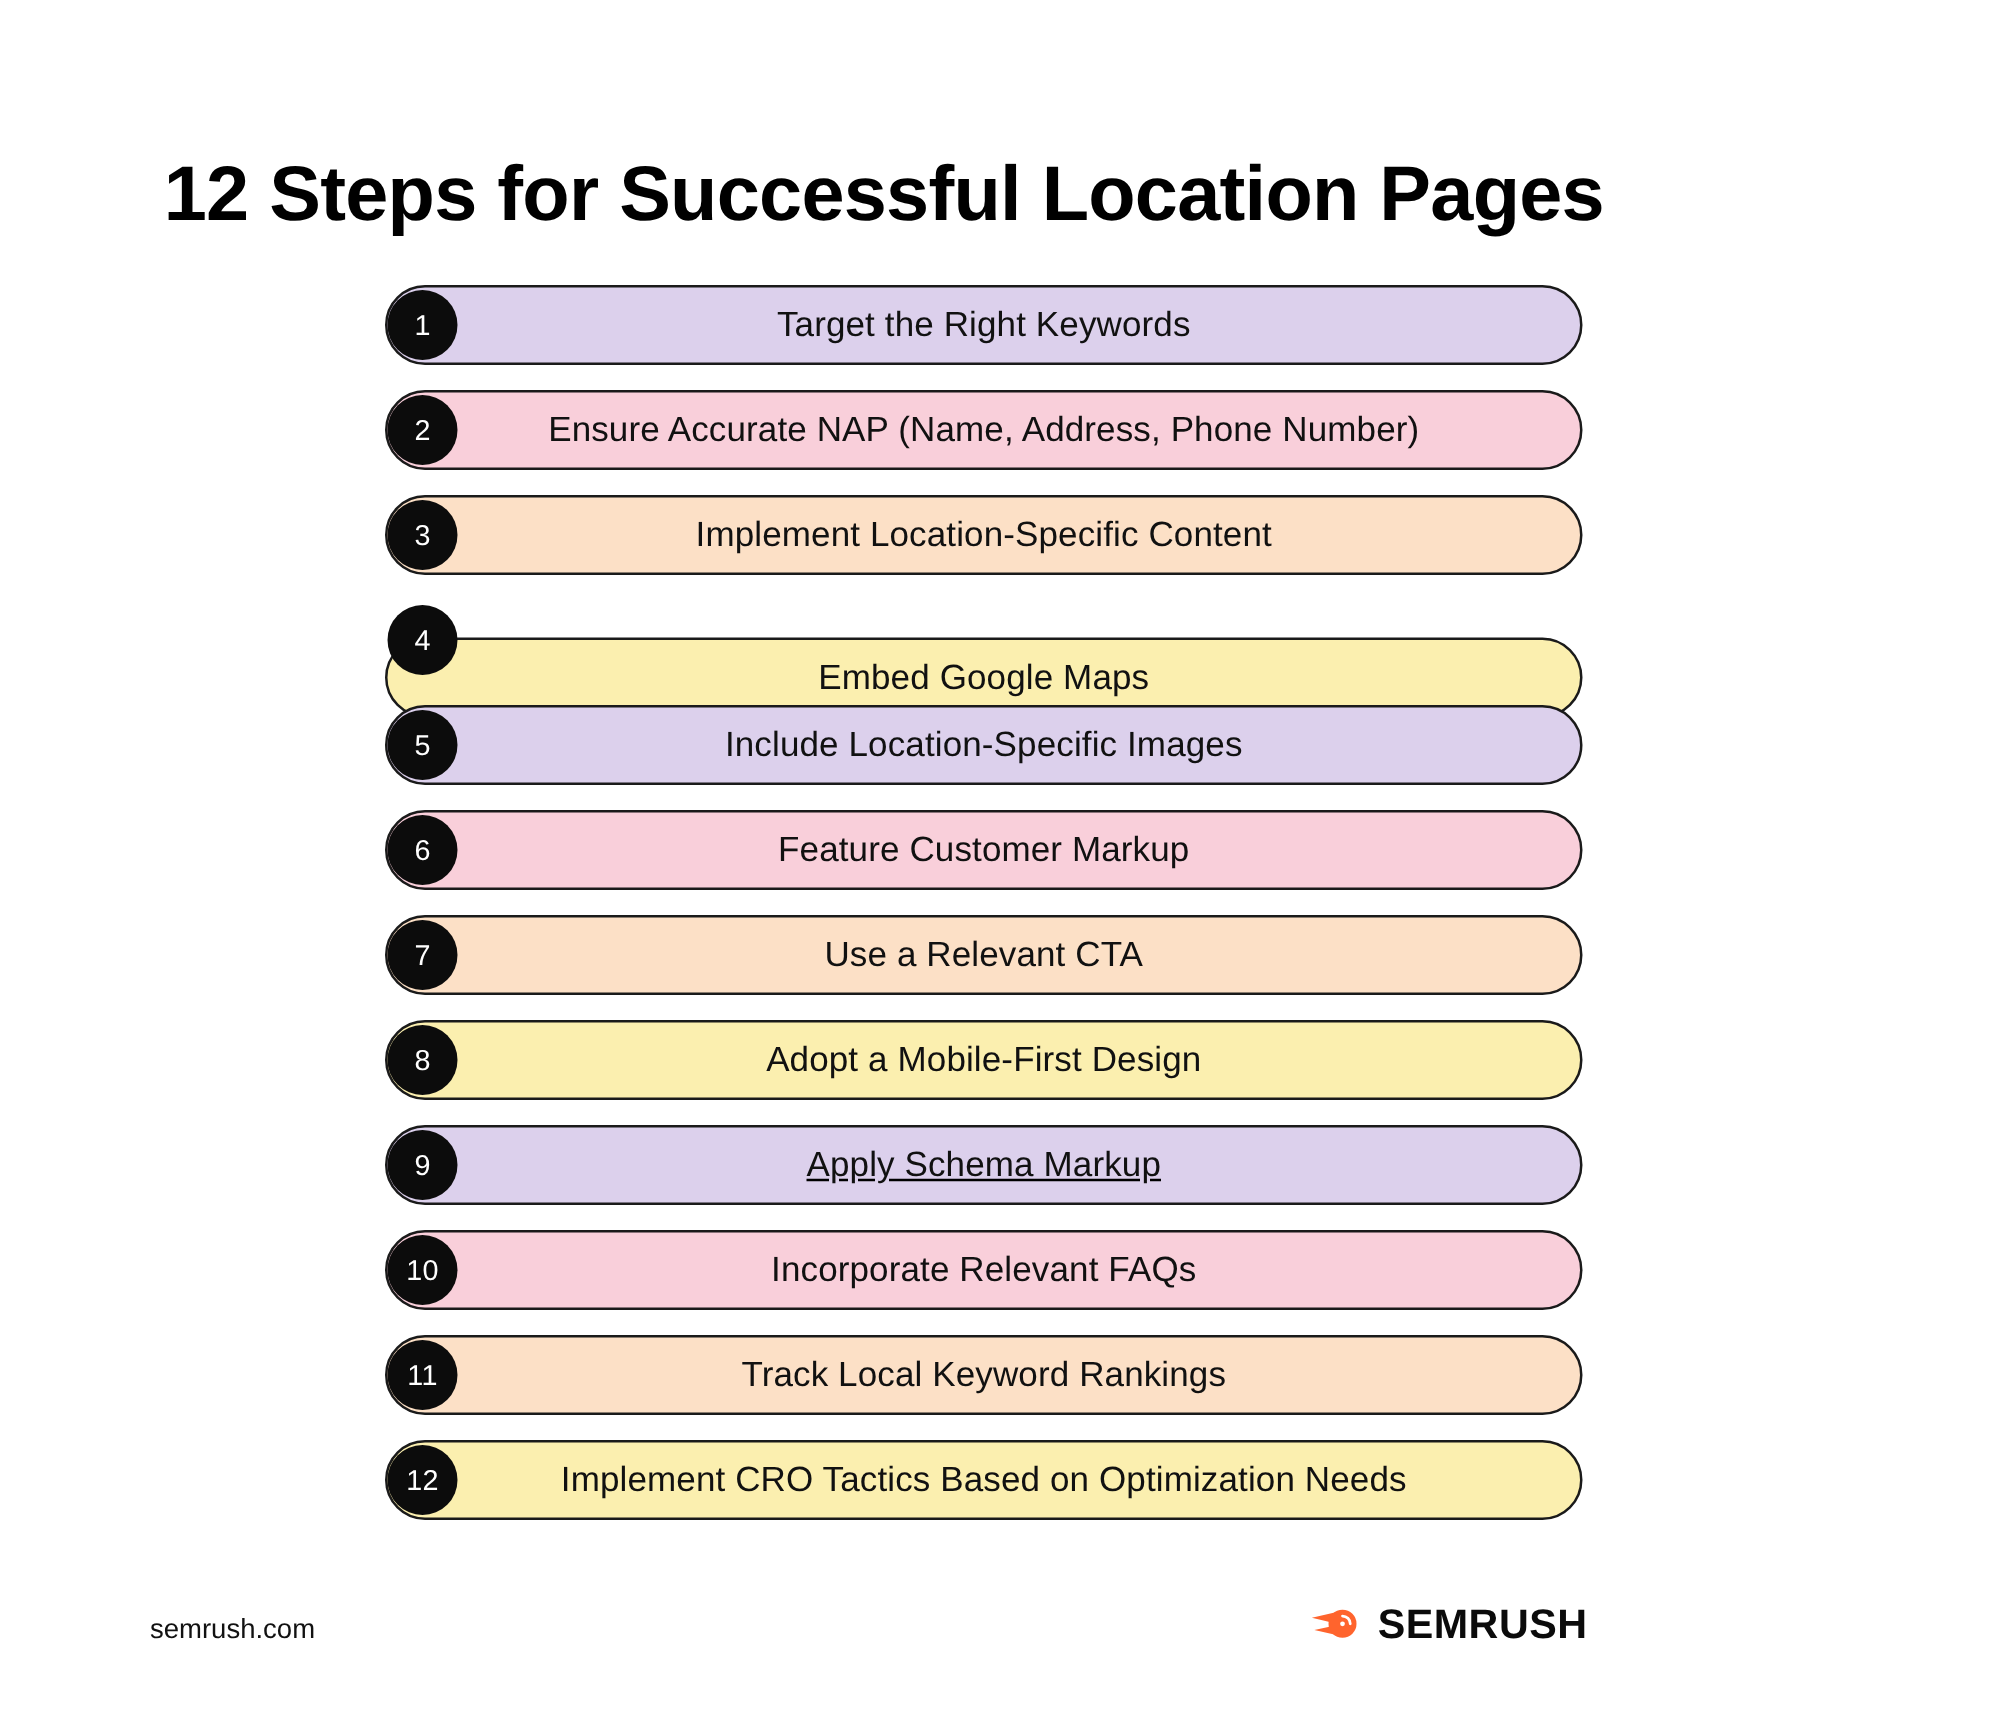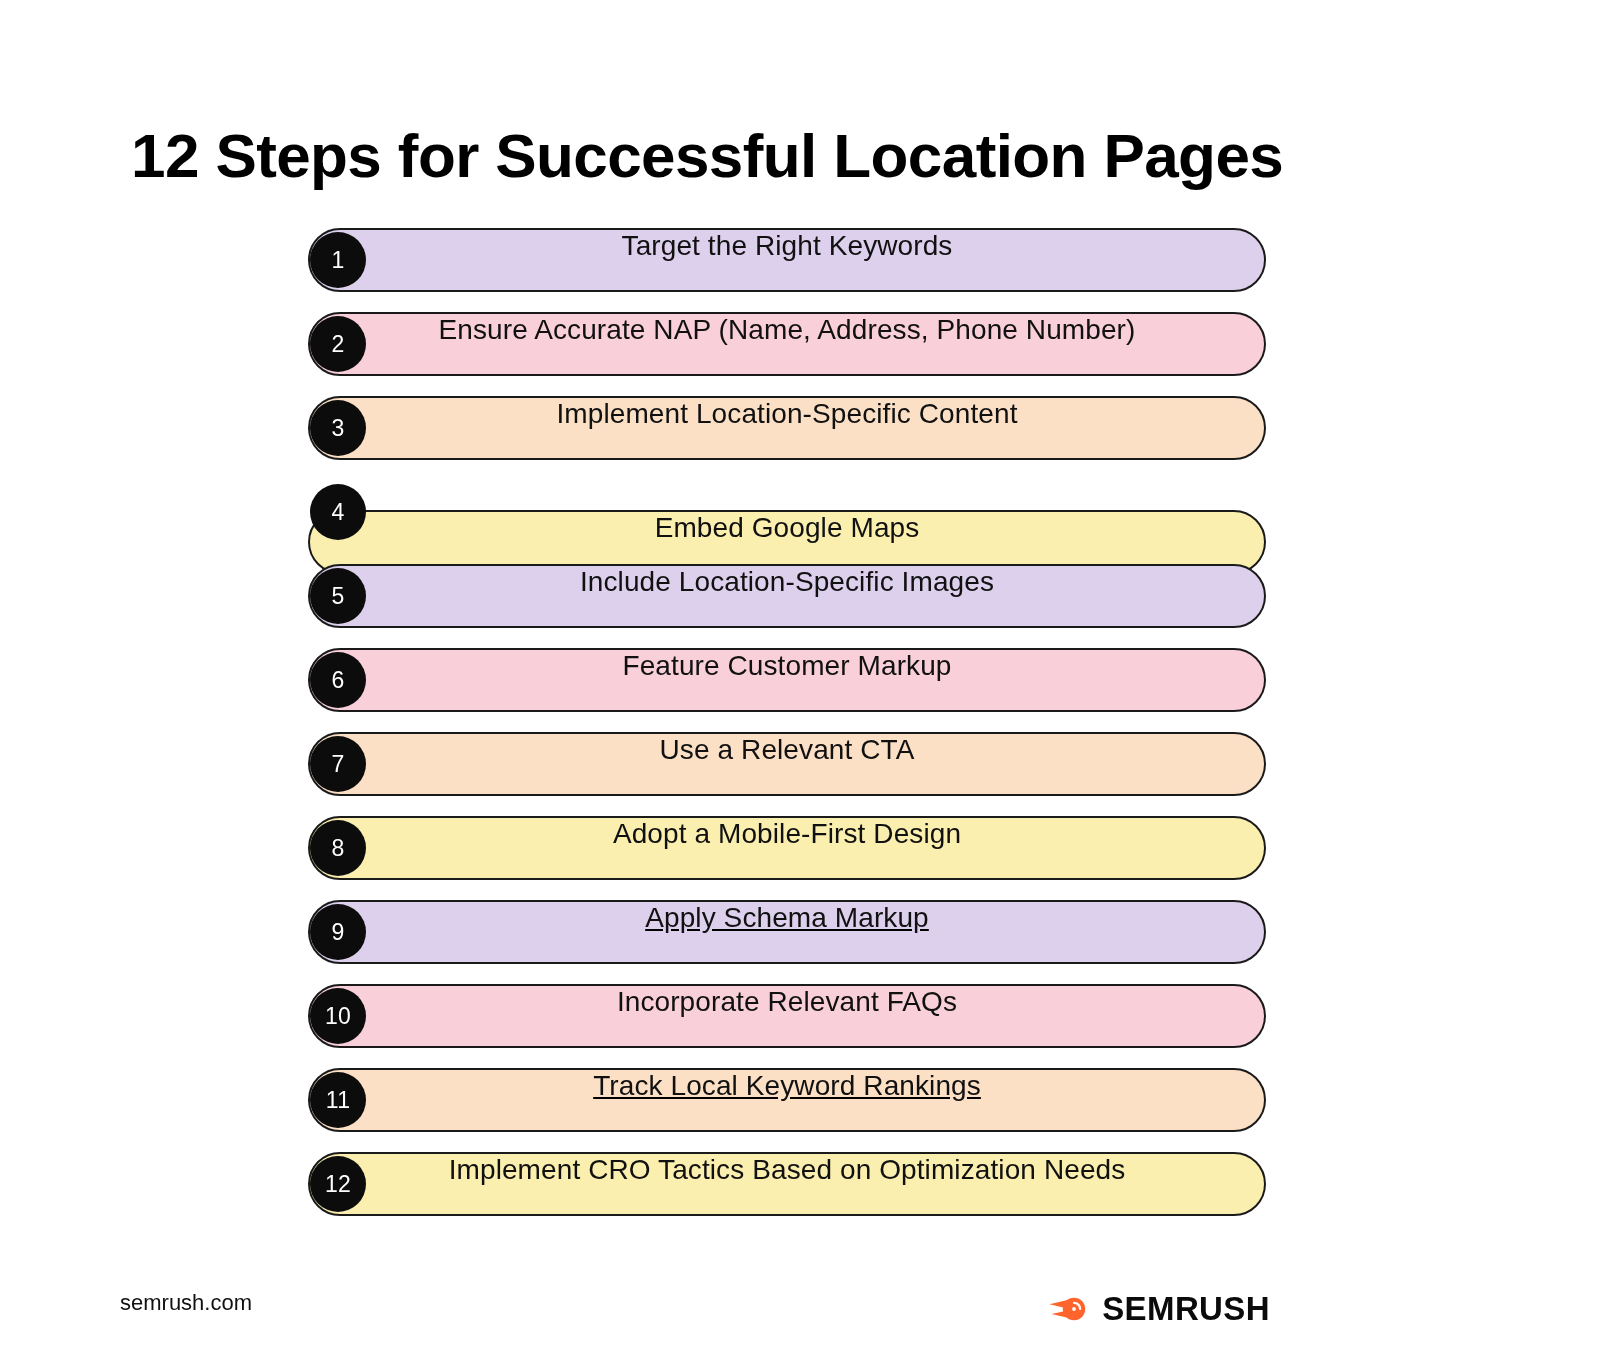--- a/index.html
+++ b/index.html
@@ -52,20 +52,21 @@
   .pill {
     position: absolute;
     left: 0;
     top: 0;
     width: 100%;
     height: 64px;
     box-sizing: border-box;
     border: 2px solid #1a1a1a;
     border-radius: 34px;
     display: flex;
+    align-items: center;
     justify-content: center;
   }
 
   .pill-label {
     font-family: "Liberation Sans", sans-serif;
     font-size: 28px;
     line-height: 32px;
     font-weight: 400;
     letter-spacing: 0.1px;
     color: #111111;
@@ -110,21 +111,20 @@
     margin-left: 32px;
   }
 
   .logo {
     position: absolute;
     right: 110px;
     top: 1282px;
     display: flex;
     align-items: center;
     gap: 13px;
-    margin-top: 10px;
   }
 
   .logo-mark {
     width: 40px;
     height: 34px;
     display: block;
   }
 
   .logo-word {
     font-family: "Liberation Sans", sans-serif;
@@ -217,21 +217,21 @@
       </div>
       <div class="step-row">
         <div class="pill" style="background: rgb(249, 207, 218);">
           <span class="pill-label">Incorporate Relevant FAQs</span>
         </div>
         <div class="badge">
           <span class="badge-num">10</span>
         </div>
       </div>
       <div class="step-row">
-        <div class="pill" style="background: rgb(252, 224, 198); text-decoration: underline;">
+        <div class="pill" style="background: rgb(252, 224, 198);">
           <span class="pill-label">Track Local Keyword Rankings</span>
         </div>
         <div class="badge">
           <span class="badge-num">11</span>
         </div>
       </div>
       <div class="step-row">
         <div class="pill" style="background: rgb(251, 239, 175);">
           <span class="pill-label">Implement CRO Tactics Based on Optimization Needs</span>
         </div>

